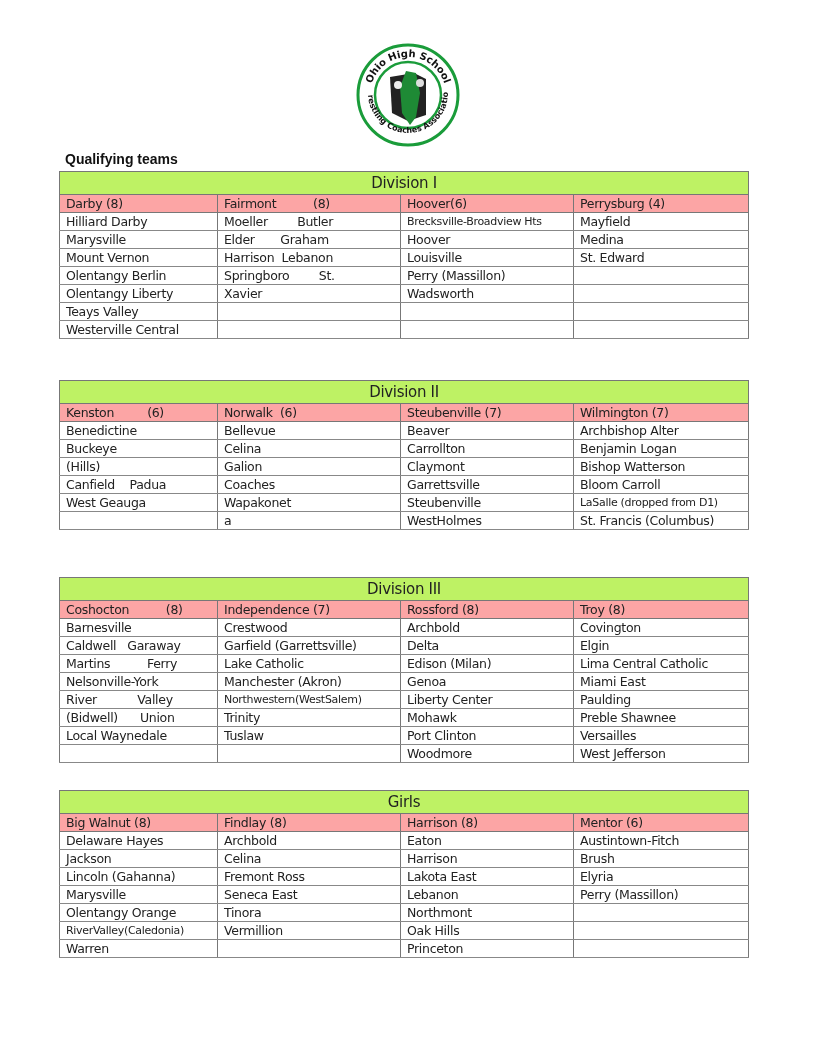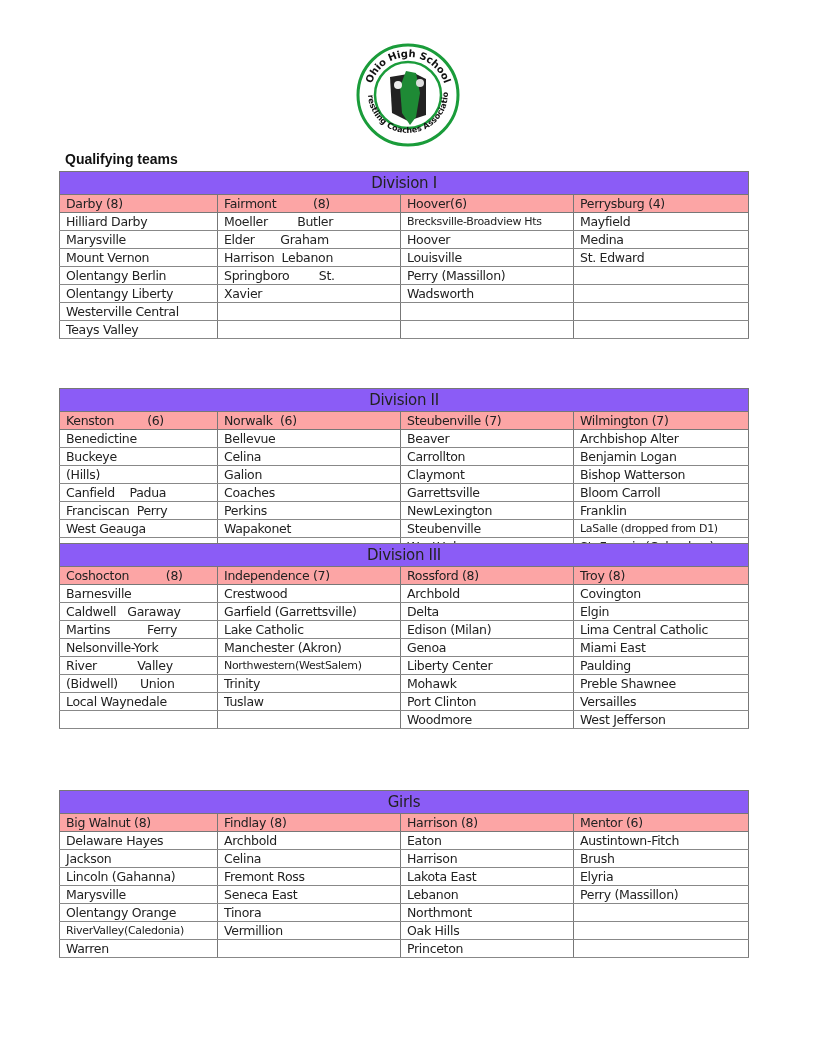--- a/index.html
+++ b/index.html
@@ -2,21 +2,21 @@
 <html><head>
 <meta charset="utf-8">
 <style>
   html, body { margin: 0; padding: 0; background: #ffffff; }
   body { width: 816px; height: 1056px; position: relative; font-family: "Liberation Sans", sans-serif; color: #222; overflow: hidden; }
   .logo { position: absolute; left: 356px; top: 43px; width: 104px; height: 104px; }
   .heading { position: absolute; left: 65px; top: 151px; font-size: 14px; font-weight: bold; color: #111; font-family: "Liberation Sans", sans-serif; }
   .div-table { position: absolute; left: 59px; width: 690px; border: 1px solid #777; border-collapse: collapse; table-layout: fixed; }
   .div-table td, .div-table th { border: 1px solid #777; padding: 0 0 0 6px; font-size: 12.5px; font-weight: normal; text-align: left; white-space: nowrap; overflow: hidden; height: 17px; line-height: 17px; font-family: "DejaVu Sans", sans-serif; letter-spacing: -0.3px; }
   .div-table td { border-top: 1px solid #555; border-bottom: 1px solid #888; }
-  .div-table .title-row th { background: #8b5cf6; text-align: center; font-size: 15px; height: 22px; line-height: 22px; padding: 0; }
+  .div-table .title-row th { background: #bef264; text-align: center; font-size: 15px; height: 22px; line-height: 22px; padding: 0; }
   .div-table .host-row th { background: #fca5a5; }
   .c1 { width: 158px; } .c2 { width: 183px; } .c3 { width: 173px; } .c4 { width: 175px; }
   .small { font-size: 11px !important; }
 </style>
 </head>
 <body>
 
 <div class="logo">
   <svg width="104" height="104" viewBox="0 0 104 104">
     <circle cx="52" cy="52" r="50" fill="#ffffff" stroke="#1a9c3a" stroke-width="3"></circle>
@@ -81,35 +81,35 @@
         <td>Perry (Massillon)</td>
         <td></td>
       </tr>
   <tr>
         <td>Olentangy Liberty</td>
         <td>Xavier</td>
         <td>Wadsworth</td>
         <td></td>
       </tr>
   <tr>
+        <td>Teays Valley</td>
+        <td></td>
+        <td></td>
+        <td></td>
+      </tr>
+  <tr>
         <td>Westerville Central</td>
         <td></td>
         <td></td>
         <td></td>
       </tr>
-  <tr>
-        <td>Teays Valley</td>
-        <td></td>
-        <td></td>
-        <td></td>
-      </tr>
-</tbody>
-  </table>
-
-<table class="div-table" style="top:388px;">
+</tbody>
+  </table>
+
+<table class="div-table" style="top:380px;">
   <colgroup>
       <col class="c1">
       <col class="c2">
       <col class="c3">
       <col class="c4">
     </colgroup>
   <tbody>
       <tr class="title-row">
         <th colspan="4">Division II</th>
       </tr>
@@ -137,41 +137,35 @@
         <td>Claymont</td>
         <td>Bishop Watterson</td>
       </tr>
   <tr>
         <td style="white-space:pre">Canfield    Padua</td>
         <td>Coaches</td>
         <td>Garrettsville</td>
         <td>Bloom Carroll</td>
       </tr>
   <tr>
-        <td style="white-space:pre">Franciscan  Perry</td>
-        <td>Perkins</td>
-        <td>NewLexington</td>
-        <td>Franklin</td>
-      </tr>
-  <tr>
         <td>West Geauga</td>
         <td>Wapakonet</td>
         <td>Steubenville</td>
         <td class="small">LaSalle (dropped from D1)</td>
       </tr>
   <tr>
         <td></td>
         <td>a</td>
         <td>WestHolmes</td>
         <td>St. Francis (Columbus)</td>
       </tr>
 </tbody>
   </table>
 
-<table class="div-table" style="top:543px;">
+<table class="div-table" style="top:577px;">
   <colgroup>
       <col class="c1">
       <col class="c2">
       <col class="c3">
       <col class="c4">
     </colgroup>
   <tbody>
       <tr class="title-row">
         <th colspan="4">Division III</th>
       </tr>

